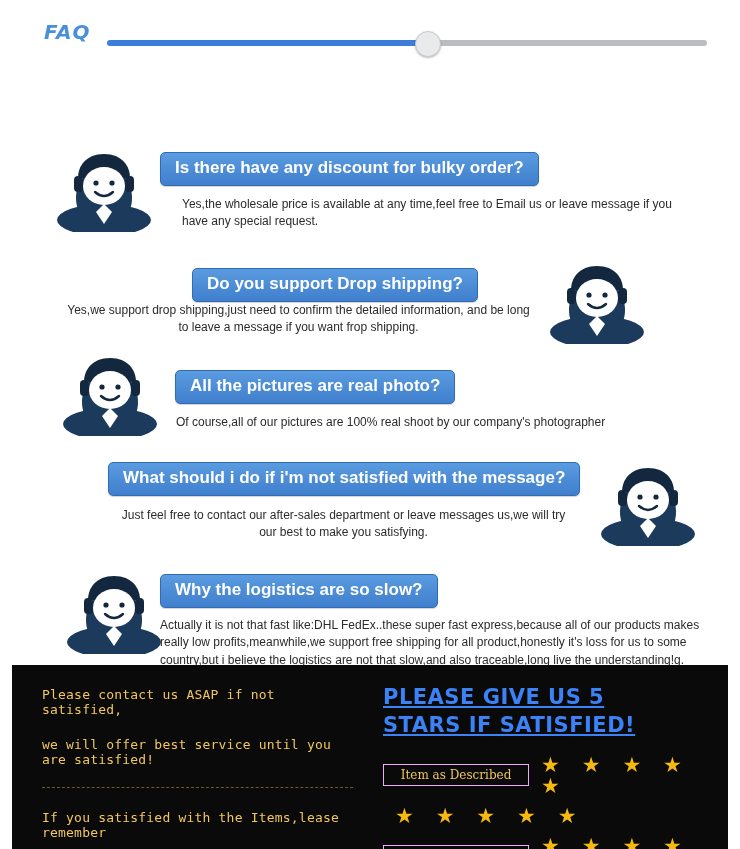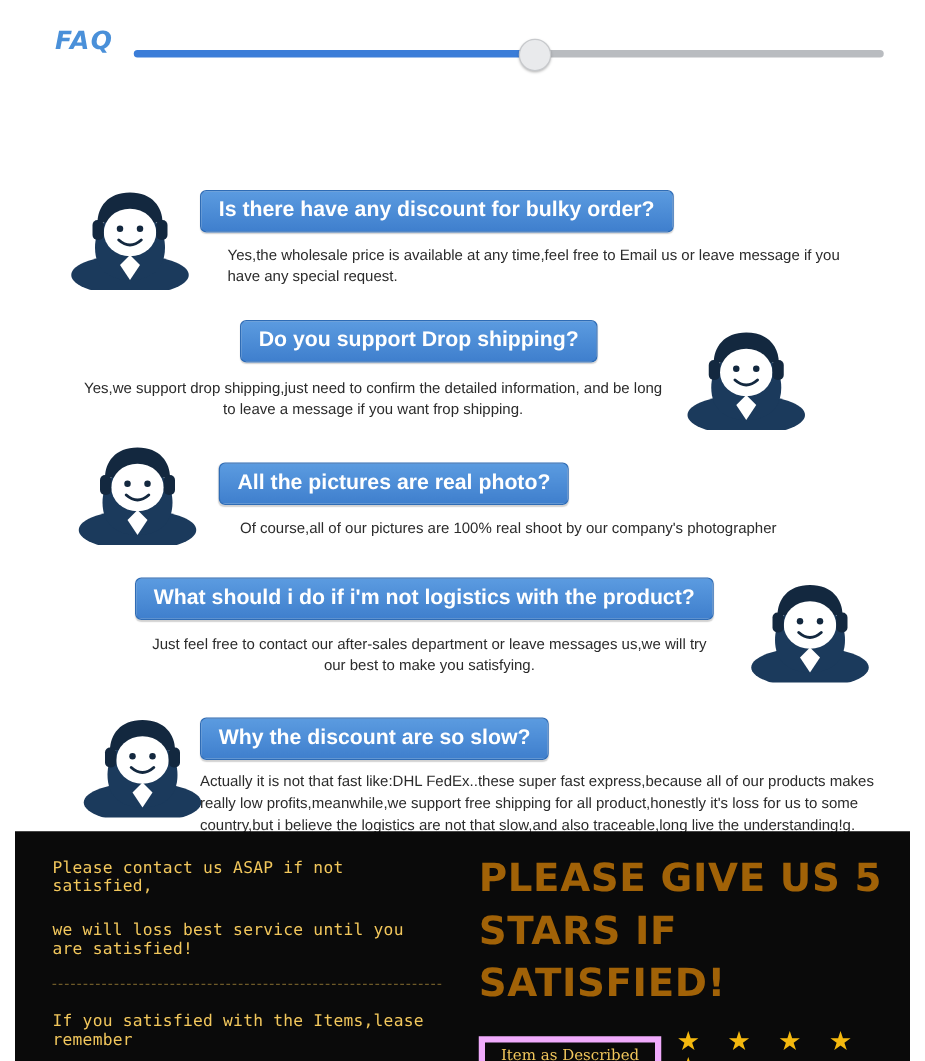--- a/index.html
+++ b/index.html
@@ -90,27 +90,27 @@
     line-height: 1.45;
   }
 
   
   .i1-avatar { left: 52px; top: 78px; }
   .i1-pill   { position: absolute; left: 160px; top: 88px; }
   .i1-ans    { position: absolute; left: 182px; top: 132px; width: 500px; }
 
   
   .i2-avatar { left: 545px; top: 190px; }
-  .i2-pill   { position: absolute; left: 192px; top: 192px; border-radius: 14px; }
+  .i2-pill   { position: absolute; left: 192px; top: 204px; border-radius: 14px; }
   .i2-ans    { position: absolute; left: 66px; top: 238px; width: 465px; text-align: center; }
 
   
   .i3-avatar { left: 58px; top: 282px; }
   .i3-pill   { position: absolute; left: 175px; top: 306px; }
-  .i3-ans    { position: absolute; left: 192px; top: 350px; width: 520px; }
+  .i3-ans    { position: absolute; left: 176px; top: 350px; width: 520px; }
 
   
   .i4-avatar { left: 596px; top: 392px; }
   .i4-pill   { position: absolute; left: 108px; top: 398px; }
   .i4-ans    { position: absolute; left: 116px; top: 443px; width: 455px; text-align: center; }
 
   
   .i5-avatar { left: 62px; top: 500px; }
   .i5-pill   { position: absolute; left: 160px; top: 510px; }
   .i5-ans    { position: absolute; left: 160px; top: 553px; width: 552px; }
@@ -141,36 +141,37 @@
     border: 0;
     border-top: 1px dashed #6e5a28;
     margin: 0 0 22px 0;
   }
   .footer-right {
     flex: 1;
     padding: 18px 0 0 16px;
     box-sizing: border-box;
   }
   .give-stars {
-    color: #a16207;
-    font-size: 31px;
+    color: #3b82f6;
+    font-size: 21px;
     font-weight: bold;
     line-height: 1.35;
     letter-spacing: 0.5px;
     margin: 0 0 14px 0;
     font-family: "DejaVu Sans", sans-serif;
+    text-decoration: underline;
   }
   .rating-row {
     display: flex;
     align-items: center;
     margin-bottom: 9px;
   }
   .rating-label {
     width: 148px;
-    border: 5px solid #f0abfc;
+    border: 1px solid #f0abfc;
     color: #f2c75c;
     font-size: 12px;
     text-align: center;
     padding: 3px 0;
     font-family: "DejaVu Serif", serif;
     box-sizing: border-box;
   }
   .stars {
     margin-left: 12px;
     color: #f5b90f;
@@ -255,49 +256,49 @@
         <path d="M52 12 C34 12 26 24 26 36 L78 36 C78 24 70 12 52 12 Z" fill="#13283f"></path>
         <ellipse cx="52" cy="44" rx="21" ry="19" fill="#ffffff"></ellipse>
         <circle cx="44" cy="41" r="2.6" fill="#13283f"></circle>
         <circle cx="60" cy="41" r="2.6" fill="#13283f"></circle>
         <path d="M43 50 Q52 58 61 50" stroke="#13283f" stroke-width="2.4" fill="none" stroke-linecap="round"></path>
         <rect x="22" y="34" width="9" height="16" rx="4" fill="#13283f"></rect>
         <rect x="73" y="34" width="9" height="16" rx="4" fill="#13283f"></rect>
         <path d="M52 62 L44 70 L52 82 L60 70 Z" fill="#ffffff"></path>
       </svg>
     </div>
-    <div class="i4-pill"><span class="q-pill">What should i do if i'm not logistics with the product?</span></div>
+    <div class="i4-pill"><span class="q-pill">What should i do if i'm not satisfied with the message?</span></div>
     <div class="answer i4-ans">Just feel free to contact our after-sales department or leave messages us,we will try our best to make you satisfying.</div>
   </div>
 
   <div class="faq-item">
     <div class="avatar i5-avatar">
       <svg viewBox="0 0 104 90" width="104" height="90" aria-hidden="true">
         <ellipse cx="52" cy="78" rx="47" ry="16" fill="#1b3a5c"></ellipse>
         <path d="M52 28 C30 28 24 44 24 56 C24 74 36 82 52 82 C68 82 80 74 80 56 C80 44 74 28 52 28 Z" fill="#1b3a5c"></path>
         <path d="M52 12 C34 12 26 24 26 36 L78 36 C78 24 70 12 52 12 Z" fill="#13283f"></path>
         <ellipse cx="52" cy="44" rx="21" ry="19" fill="#ffffff"></ellipse>
         <circle cx="44" cy="41" r="2.6" fill="#13283f"></circle>
         <circle cx="60" cy="41" r="2.6" fill="#13283f"></circle>
         <path d="M43 50 Q52 58 61 50" stroke="#13283f" stroke-width="2.4" fill="none" stroke-linecap="round"></path>
         <rect x="22" y="34" width="9" height="16" rx="4" fill="#13283f"></rect>
         <rect x="73" y="34" width="9" height="16" rx="4" fill="#13283f"></rect>
         <path d="M52 62 L44 70 L52 82 L60 70 Z" fill="#ffffff"></path>
       </svg>
     </div>
-    <div class="i5-pill"><span class="q-pill">Why the discount are so slow?</span></div>
+    <div class="i5-pill"><span class="q-pill">Why the logistics are so slow?</span></div>
     <div class="answer i5-ans">Actually it is not that fast like:DHL FedEx..these super fast express,because all of our products makes really low profits,meanwhile,we support free shipping for all product,honestly it's loss for us to some country,but i believe the logistics are not that slow,and also traceable,long live the understanding!g.</div>
   </div>
 
 </div>
 
 <div class="footer">
   <div class="footer-left">
     <p>Please contact us ASAP if not satisfied,</p>
-    <p>we will loss best service until you are satisfied!</p>
+    <p>we will offer best service until you are satisfied!</p>
     <hr class="dash-rule">
     <p>If you satisfied with the Items,lease remember</p>
   </div>
   <div class="footer-right">
     <div class="give-stars">
       <span>PLEASE GIVE US 5</span><br>
       <span>STARS IF SATISFIED!</span>
     </div>
 
     <div class="rating-row">

